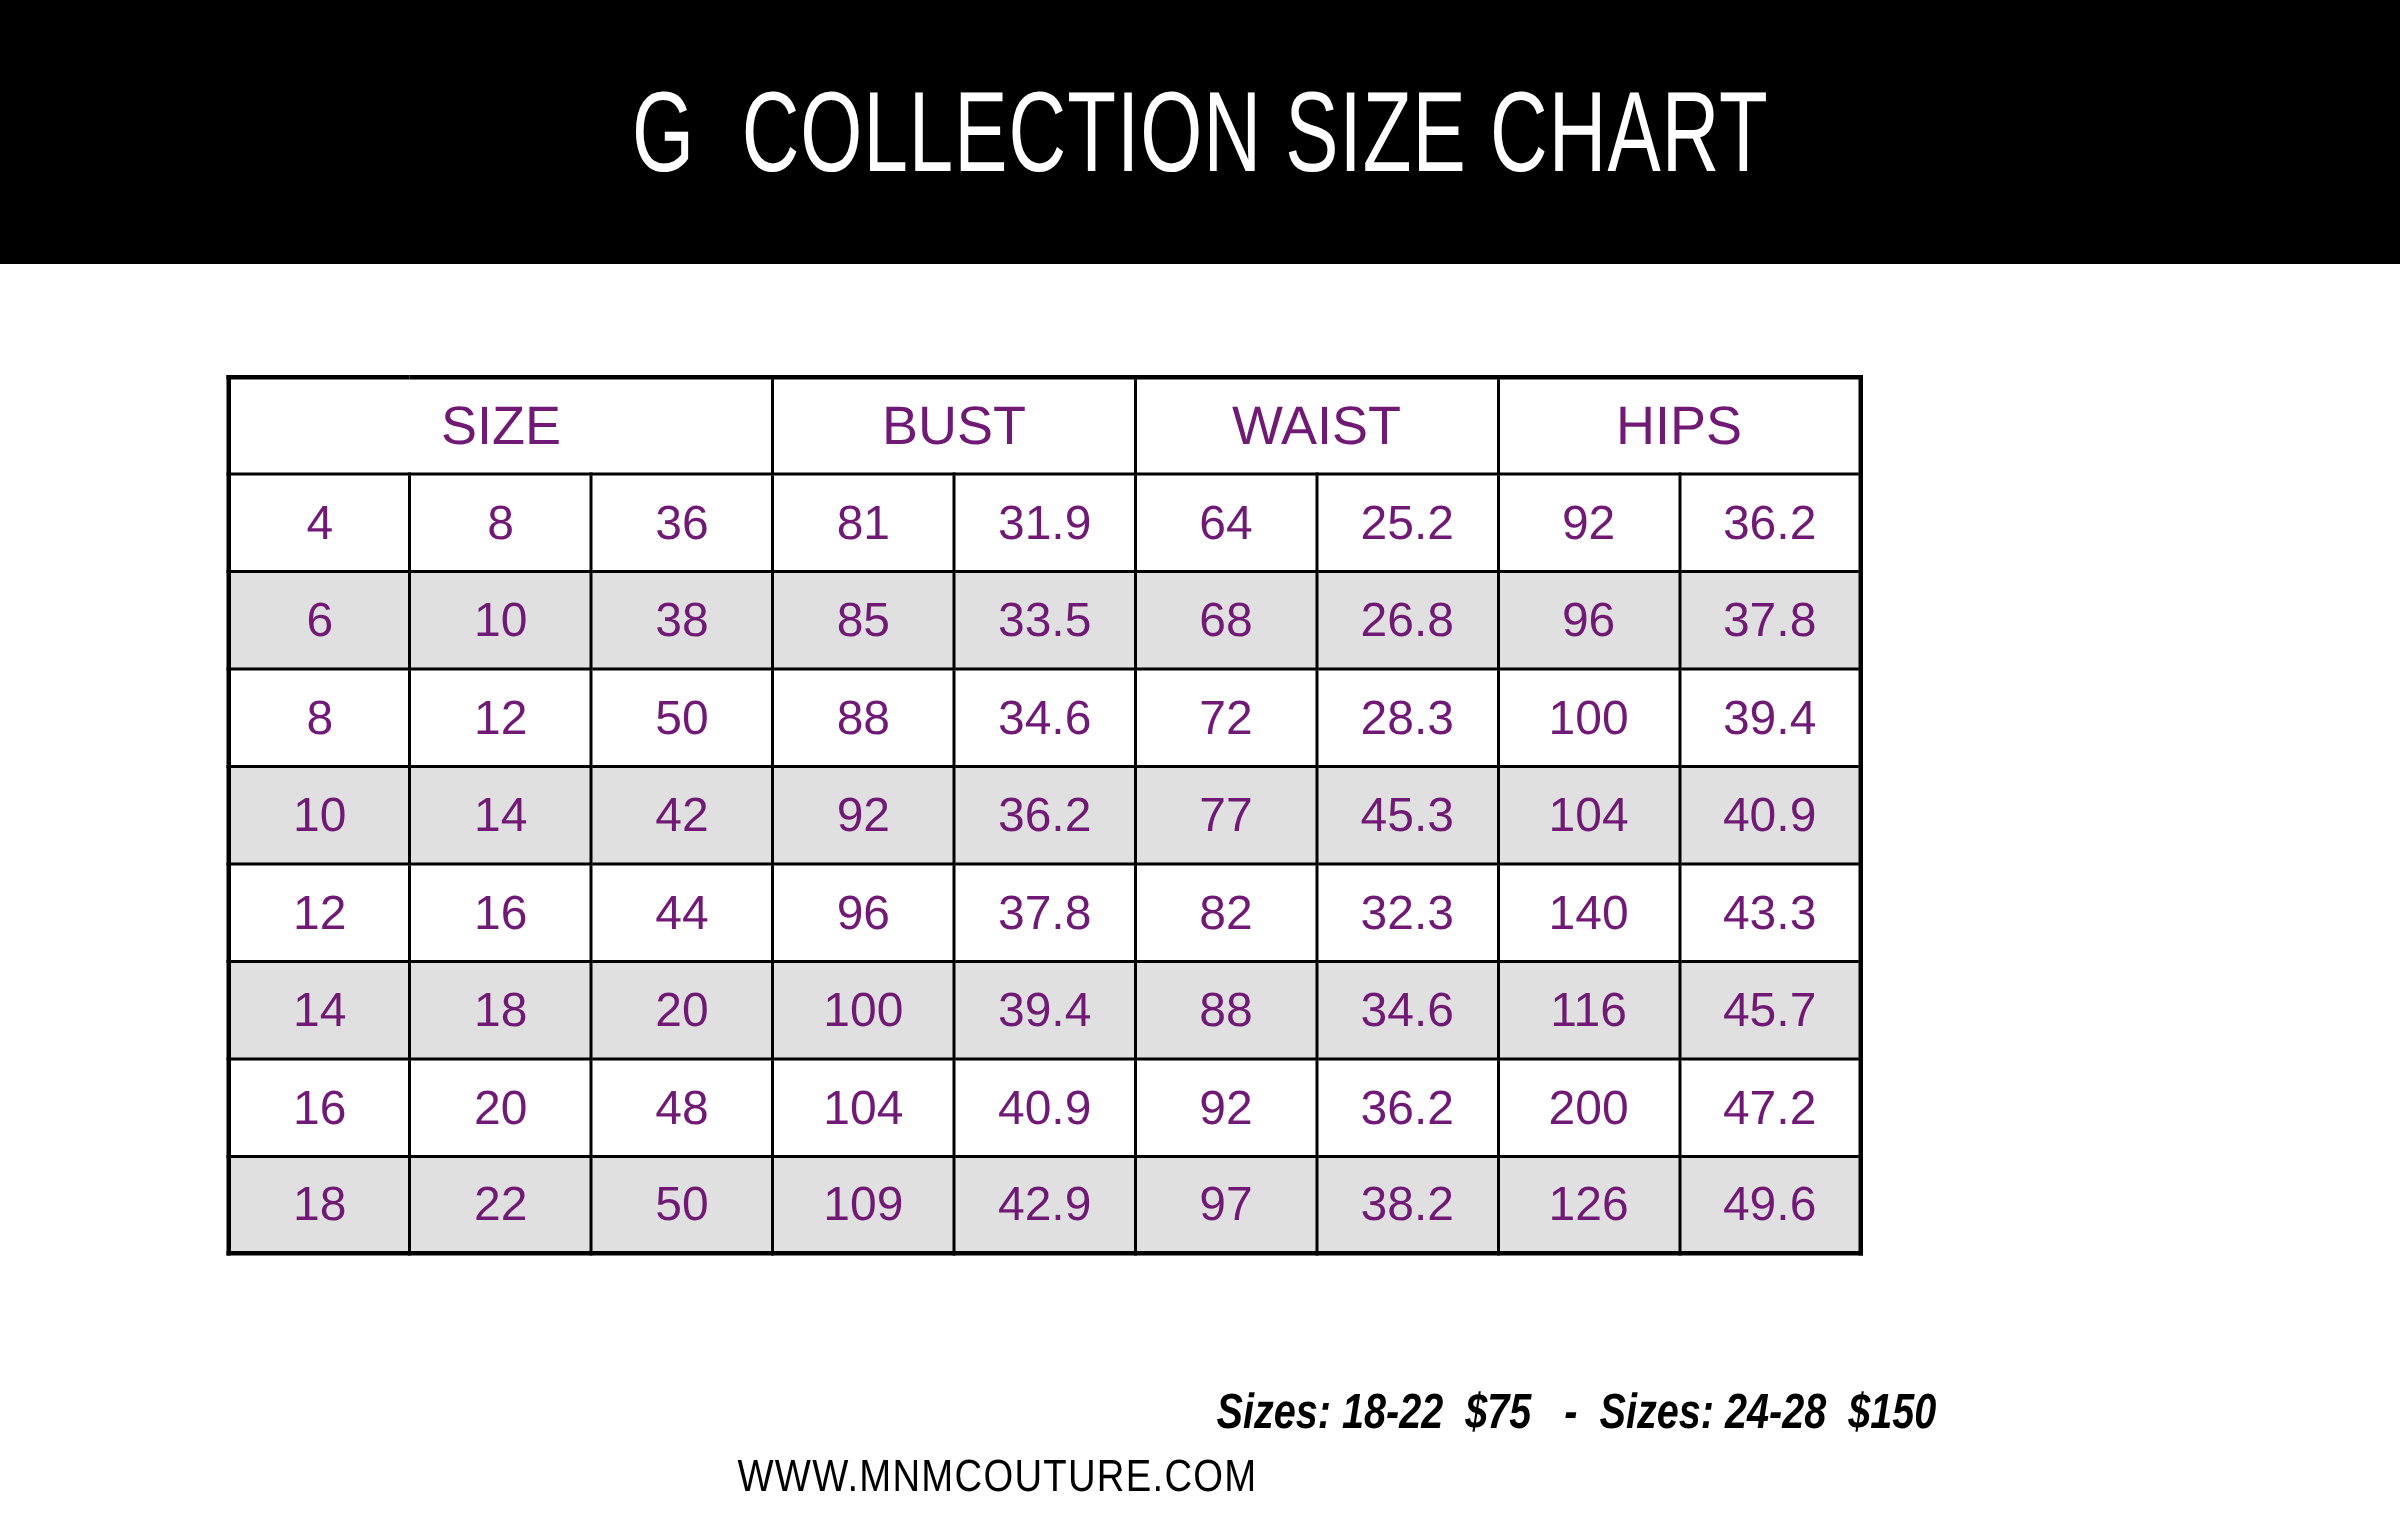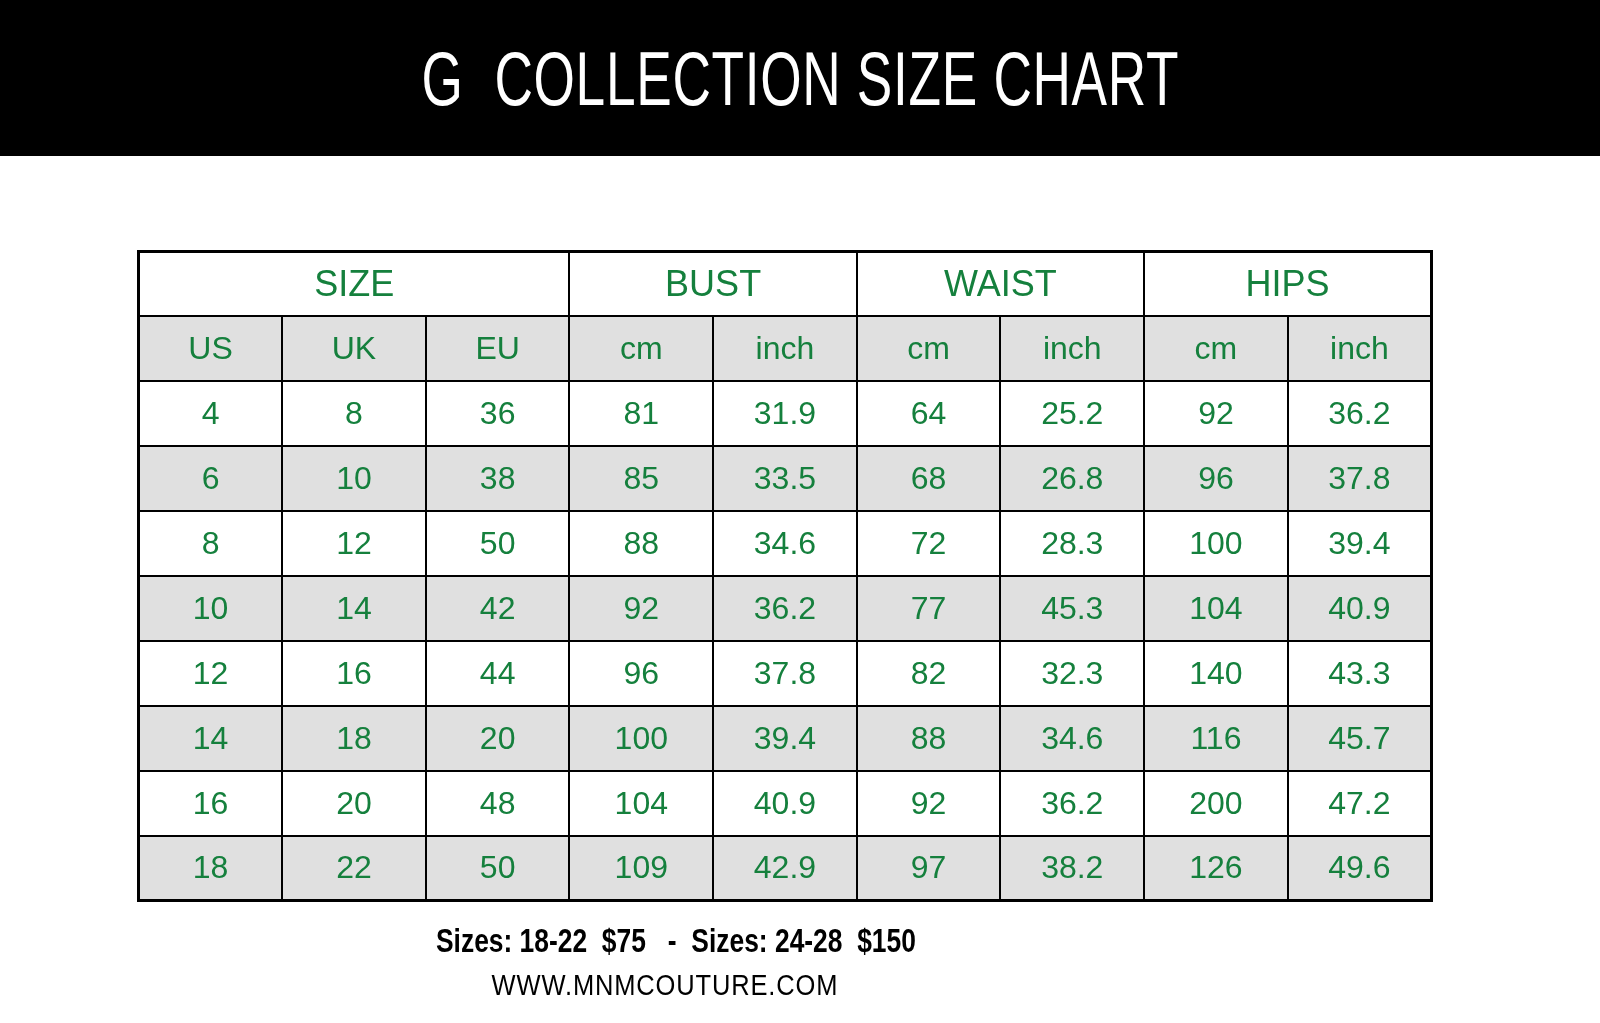--- a/index.html
+++ b/index.html
@@ -6,43 +6,43 @@
   html, body {
     width: 1600px; height: 1023px;
     background: #ffffff;
     font-family: "Liberation Sans", sans-serif;
     overflow: hidden;
     position: relative;
   }
   .top-banner {
     position: absolute;
     left: 0; top: 0;
-    width: 1600px; height: 156px;
+    width: 1600px; height: 176px;
     background: #000000;
     display: flex;
     align-items: center;
     justify-content: center;
   }
   .banner-title {
     color: #ffffff;
     font-size: 76px;
     font-weight: 400;
     letter-spacing: 1px;
     white-space: pre;
     transform: scaleX(0.70);
     transform-origin: center center;
   }
   .size-table {
     position: absolute;
-    left: 137px; top: 250px;
-    width: 1296px;
+    left: 151px; top: 250px;
+    width: 1091px;
     border-collapse: collapse;
     table-layout: fixed;
     border: 3px solid #000000;
-    color: #15803d;
+    color: #701a75;
   }
   .size-table th, .size-table td {
     border: 2px solid #000000;
     text-align: center;
     vertical-align: middle;
     padding: 0;
     background: #ffffff;
   }
   tr.group-header-row th {
     height: 64px;
@@ -59,21 +59,22 @@
   .size-table td {
     height: 65px;
     font-size: 32px;
     font-weight: 400;
   }
   tbody tr.zebra td { background: #e0e0e0; }
   .pricing-line {
     position: absolute;
     left: 0; top: 922px;
     width: 1351px;
-    text-align: center;
+    text-align: right;
+    font-style: italic;
   }
   .pricing-text {
     display: inline-block;
     font-size: 33px;
     font-weight: 700;
     color: #000000;
     white-space: pre;
     transform: scaleX(0.80);
     transform-origin: center center;
   }
@@ -101,31 +102,20 @@
   <div class="banner-title">G  COLLECTION SIZE CHART</div>
 </div>
 
 <table class="size-table">
   <thead>
     <tr class="group-header-row">
       <th colspan="3">SIZE</th>
       <th colspan="2">BUST</th>
       <th colspan="2">WAIST</th>
       <th colspan="2">HIPS</th>
-    </tr>
-    <tr class="sub-header-row">
-      <th>US</th>
-      <th>UK</th>
-      <th>EU</th>
-      <th>cm</th>
-      <th>inch</th>
-      <th>cm</th>
-      <th>inch</th>
-      <th>cm</th>
-      <th>inch</th>
     </tr>
   </thead>
   <tbody>
       <tr>
         <td>4</td>
         <td>8</td>
         <td>36</td>
         <td>81</td>
         <td>31.9</td>
         <td>64</td>

